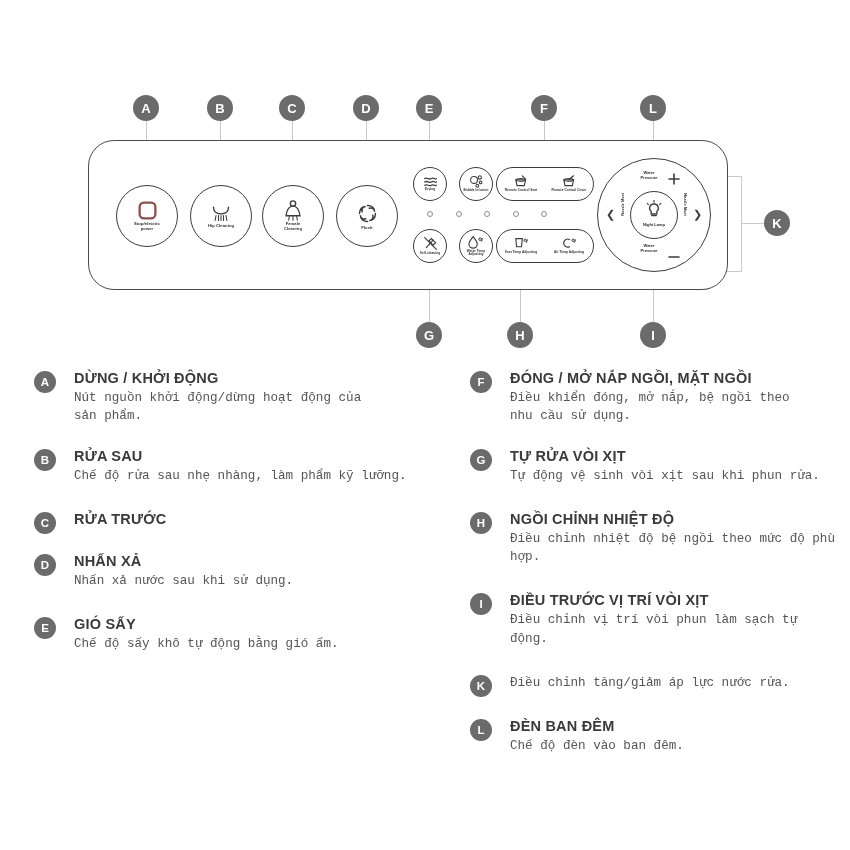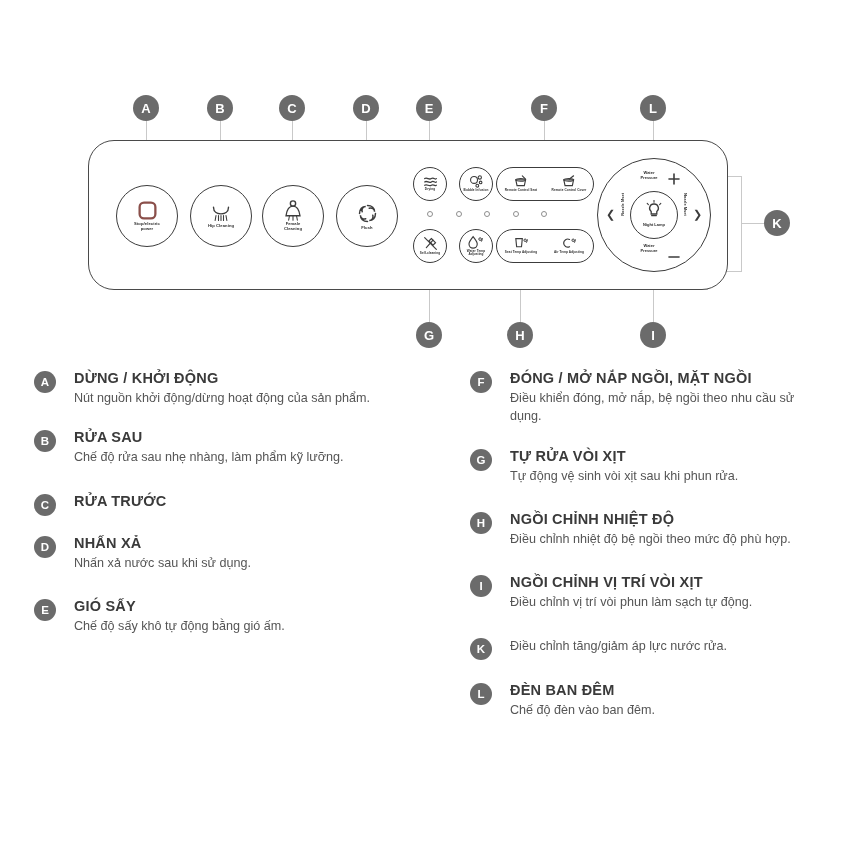--- a/index.html
+++ b/index.html
@@ -50,21 +50,21 @@
   .plusminus { position:absolute; color:#3c3c3c; }
 
   
   .legend { position:absolute; z-index:6; }
   .lrow { position:relative; padding-left:40px; margin-bottom:18px; }
   .lbadge { position:absolute; left:0; top:1px; width:22px; height:22px;
     border-radius:50%; background:#6b6b6b; color:#fff; font-size:11.5px;
     font-weight:bold; display:flex; align-items:center; justify-content:center; }
   .ltitle { font-size:14.5px; font-weight:bold; color:#3a3a3a;
     letter-spacing:.2px; margin-bottom:3px; }
-  .ldesc { font-size:12.6px; color:#555; line-height:1.45; }
+  .ldesc { font-size:12.6px; color:#555; line-height:1.45;font-family:Liberation Mono, monospace; }
 </style>
 </head>
 <body>
 
 <div id="root">
 
   <div class="lead v" style="left:146px; top:112px; height:94px;"></div>
   <div class="lead v" style="left:220px; top:112px; height:94px;"></div>
   <div class="lead v" style="left:292px; top:112px; height:94px;"></div>
   <div class="lead v" style="left:366px; top:112px; height:94px;"></div>
@@ -305,21 +305,21 @@
       <div class="ltitle">TỰ RỬA VÒI XỊT</div>
       <div class="ldesc">Tự động vệ sinh vòi xịt sau khi phun rửa.</div>
     </div>
     <div class="lrow" style="margin-top:26px;">
       <div class="lbadge">H</div>
       <div class="ltitle">NGỒI CHỈNH NHIỆT ĐỘ</div>
       <div class="ldesc">Điều chỉnh nhiệt độ bệ ngồi theo mức độ phù hợp.</div>
     </div>
     <div class="lrow" style="margin-top:26px;">
       <div class="lbadge">I</div>
-      <div class="ltitle">NGỒI CHỈNH VỊ TRÍ VÒI XỊT</div>
+      <div class="ltitle">ĐIỀU TRƯỚC VỊ TRÍ VÒI XỊT</div>
       <div class="ldesc">Điều chỉnh vị trí vòi phun làm sạch tự động.</div>
     </div>
     <div class="lrow" style="margin-top:26px;">
       <div class="lbadge">K</div>
       <div class="ldesc">Điều chỉnh tăng/giảm áp lực nước rửa.</div>
     </div>
     <div class="lrow" style="margin-top:26px;">
       <div class="lbadge">L</div>
       <div class="ltitle">ĐÈN BAN ĐÊM</div>
       <div class="ldesc">Chế độ đèn vào ban đêm.</div>

